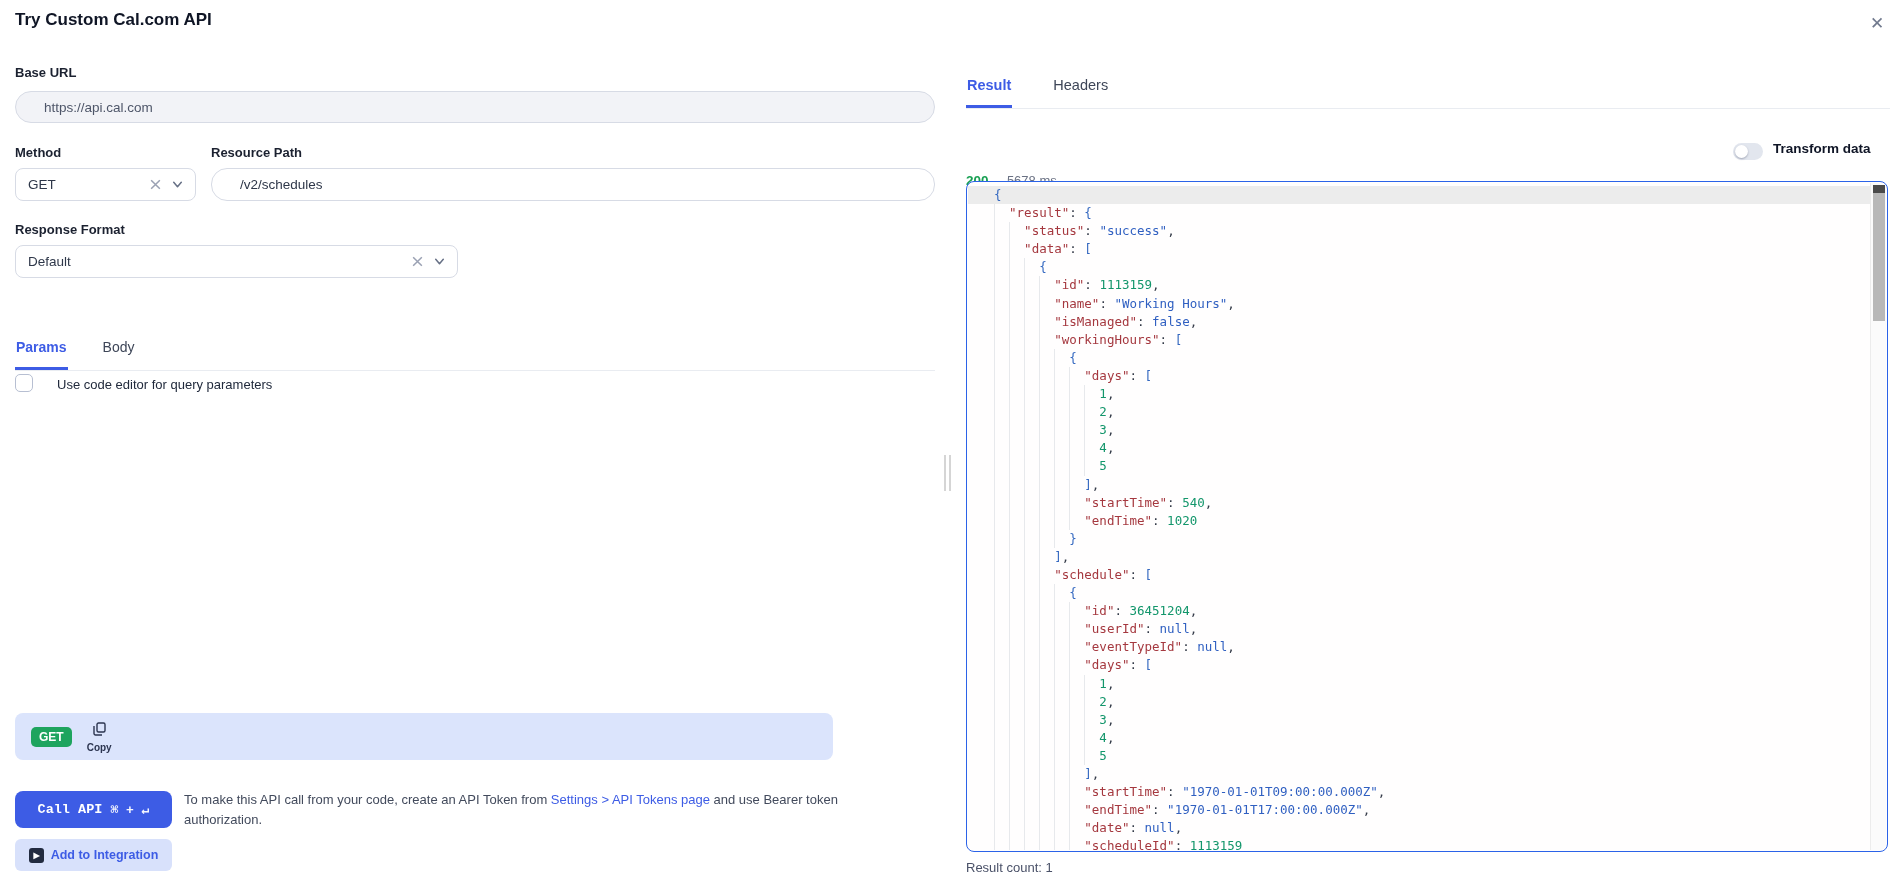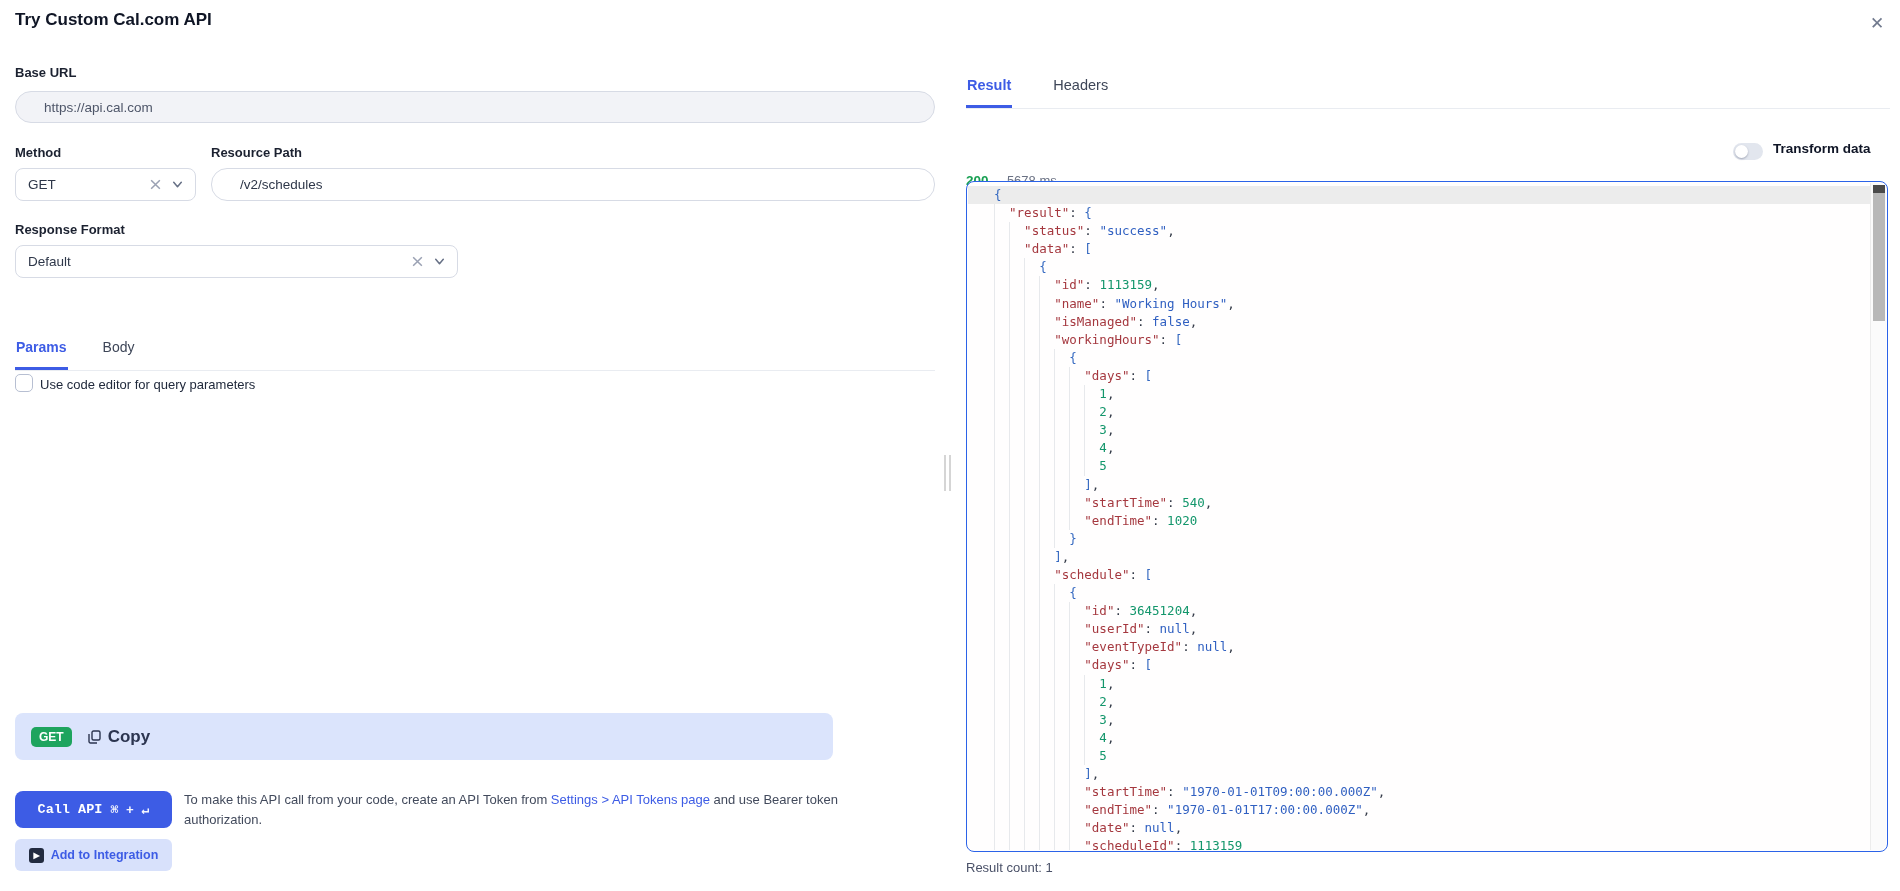--- a/index.html
+++ b/index.html
@@ -40,21 +40,21 @@
 
   
   .cbx { width: 18px; height: 18px; border: 1.5px solid #b7bfd2; border-radius: 5px; background: #fff; cursor: pointer; }
   .cbx-label { font-size: 13px; color: #212a3c; }
 
   
   .get-bar { background: #dbe4fc; border-radius: 8px; display: flex; align-items: center; padding: 0 16px; }
   .method-badge { background: #1ea45e; color: #fff; font-weight: 700; font-size: 12px; padding: 3px 8px; border-radius: 5px; }
   .preview-url { font-size: 13px; color: #232d45; margin-left: 11px; }
   .copy-btn { display: flex; align-items: center; gap: 5px; margin-left: 15px; cursor: pointer;
-              font-size: 17px; font-weight: 600; color: #2c3550; }
+              font-size: 10px; font-weight: 600; color: #2c3550; flex-direction: column; }
 
   
   .call-api-btn { background: var(--accent); color: #fff; border: none; border-radius: 8px;
                   font-family: "Liberation Sans", sans-serif; font-size: 13.5px; font-weight: 700;
                   display: flex; align-items: center; justify-content: center; gap: 8px; cursor: pointer; }
   .call-api-shortcut { font-weight: 600; opacity: .95; font-size: 13px; }
   .hint-text { font-size: 13px; color: #424a5c; line-height: 20px; }
   .hint-link { color: var(--accent); cursor: pointer; }
   .add-integration-btn { background: #d8e1fb; border: none; border-radius: 6px; cursor: pointer;
                          display: flex; align-items: center; justify-content: center; gap: 7px;
@@ -139,21 +139,21 @@
       </svg>
   </span>
 </div>
 
 <div class="abs tabs-row" style="left:15px; top:311px; width:920px;margin-top:24px;">
   <div class="tab active">Params</div>
   <div class="tab">Body</div>
 </div>
 
 <span class="abs cbx" style="left:15px; top:374px;"></span>
-<span class="abs cbx-label" style="left:40px; top:377px;">Use code editor for query parameters</span>
+<span class="abs cbx-label" style="left:57px; top:377px;">Use code editor for query parameters</span>
 
 <div class="abs get-bar" style="left:15px; top:713px; width:818px; height:47px;">
   <span class="method-badge">GET</span>
   <span class="copy-btn">
     <span class="mini-icon">
       <svg width="13" height="14" viewBox="0 0 13 14">
           <rect x="4" y="1" width="8" height="9" rx="1.5" fill="none" stroke="#2c3550" stroke-width="1.4"></rect>
           <path d="M9 13 H2.5 A1.5 1.5 0 0 1 1 11.5 V4" fill="none" stroke="#2c3550" stroke-width="1.4"></path>
         </svg>
     </span>

